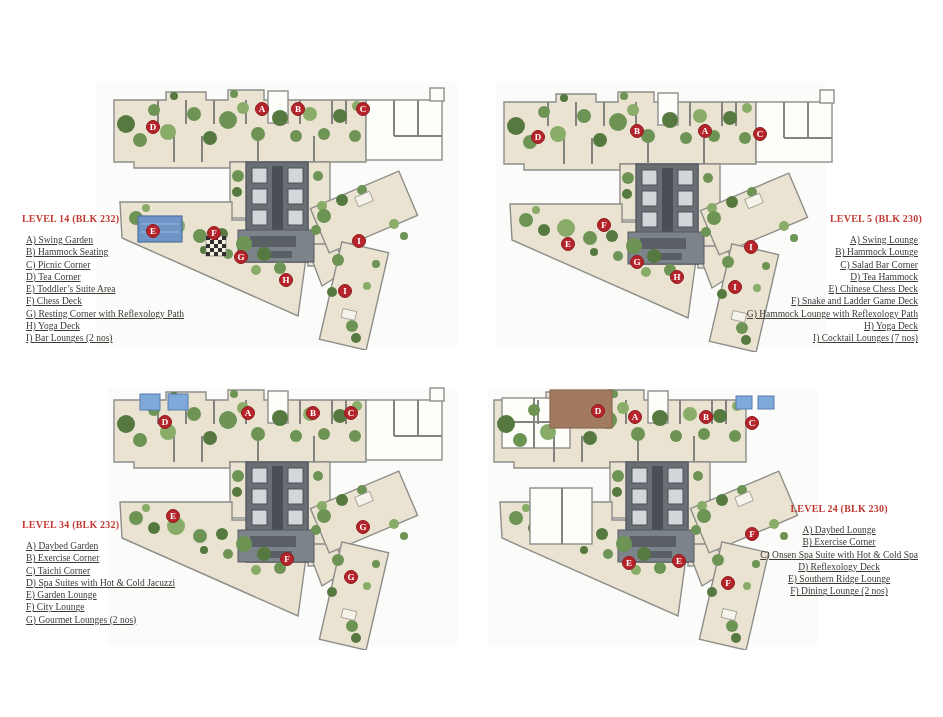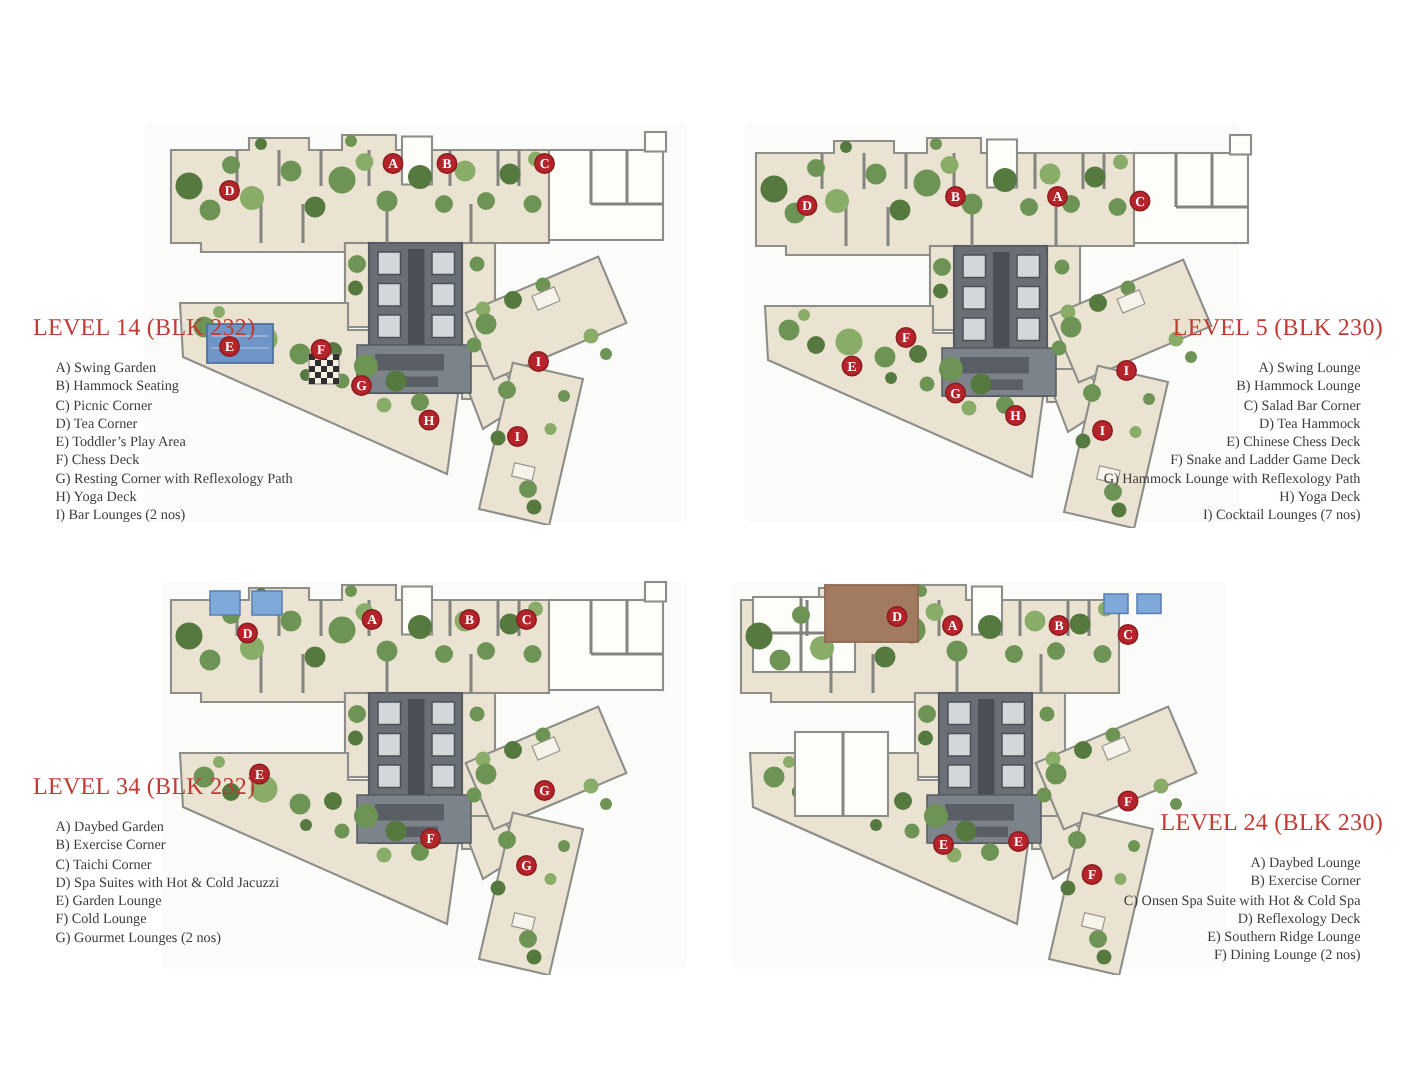--- a/index.html
+++ b/index.html
@@ -25,26 +25,26 @@
     position:absolute;width:14px;height:14px;border-radius:50%;
     background:#b5242a;border:1px solid #8e1c20;box-sizing:border-box;
     color:#fff;font-size:9px;font-weight:bold;line-height:12px;text-align:center;
     font-family:"Liberation Serif","DejaVu Serif",serif;
   }
 
   .legend{position:absolute;z-index:6;color:#3d3b38;}
   .legend-tl{left:22px;top:212px;text-align:left;}
   .legend-tr{right:21px;top:212px;text-align:right;}
   .legend-bl{left:22px;top:518px;text-align:left;}
-  .legend-br{right:21px;top:542px;text-align:right;}
+  .legend-br{right:21px;top:502px;text-align:center;}
   .legend-title{
-    margin:0 0 9px 0;color:#c23a34;font-size:16px;font-weight:normal;
+    margin:0 0 9px 0;color:#c23a34;font-size:10px;font-weight:bold;
     letter-spacing:.2px;line-height:13px;white-space:nowrap;
   }
-  .legend-items{list-style:none;margin:15px;padding:0;font-size:9.5px;line-height:12.3px;white-space:nowrap;}
+  .legend-items{list-style:none;margin:4px;padding:0;font-size:9.5px;line-height:12.3px;white-space:nowrap;text-decoration:underline;}
 
   
   .fl{fill:#eae3d1;stroke:#8d8d8a;stroke-width:1.4;}
   .wh{fill:#fdfdfa;stroke:#8d8d8a;stroke-width:1.4;}
   .wl{stroke:#83837f;stroke-width:2;fill:none;}
   .cell{fill:#d4d7d9;stroke:#4c5157;stroke-width:1;}
   .g1{fill:#6d9355;}
   .g2{fill:#55793f;}
   .g3{fill:#8aac69;}
   .furn{fill:#f6f3ea;stroke:#9a978f;stroke-width:.8;}
@@ -644,21 +644,21 @@
       </div>
   </section>
 
   <div class="legend legend-tl">
     <h2 class="legend-title">LEVEL 14 (BLK 232)</h2>
     <ul class="legend-items">
         <li>A) Swing Garden</li>
         <li>B) Hammock Seating</li>
         <li>C) Picnic Corner</li>
         <li>D) Tea Corner</li>
-        <li>E) Toddler’s Play Area</li>
+        <li>E) Toddler’s Suite Area</li>
         <li>F) Chess Deck</li>
         <li>G) Resting Corner with Reflexology Path</li>
         <li>H) Yoga Deck</li>
         <li>I)  Bar Lounges (2 nos)</li>
       </ul>
   </div>
   <div class="legend legend-tr">
     <h2 class="legend-title">LEVEL 5 (BLK 230)</h2>
     <ul class="legend-items">
         <li>A) Swing Lounge</li>
@@ -673,21 +673,21 @@
       </ul>
   </div>
   <div class="legend legend-bl">
     <h2 class="legend-title">LEVEL 34 (BLK 232)</h2>
     <ul class="legend-items">
         <li>A) Daybed Garden</li>
         <li>B) Exercise Corner</li>
         <li>C) Taichi Corner</li>
         <li>D) Spa Suites with Hot &amp; Cold Jacuzzi</li>
         <li>E)  Garden Lounge</li>
-        <li>F)  Cold Lounge</li>
+        <li>F)  City Lounge</li>
         <li>G) Gourmet Lounges (2 nos)</li>
       </ul>
   </div>
   <div class="legend legend-br">
     <h2 class="legend-title">LEVEL 24 (BLK 230)</h2>
     <ul class="legend-items">
         <li>A) Daybed Lounge</li>
         <li>B) Exercise Corner</li>
         <li>C) Onsen Spa Suite with Hot &amp; Cold Spa</li>
         <li>D) Reflexology Deck</li>

